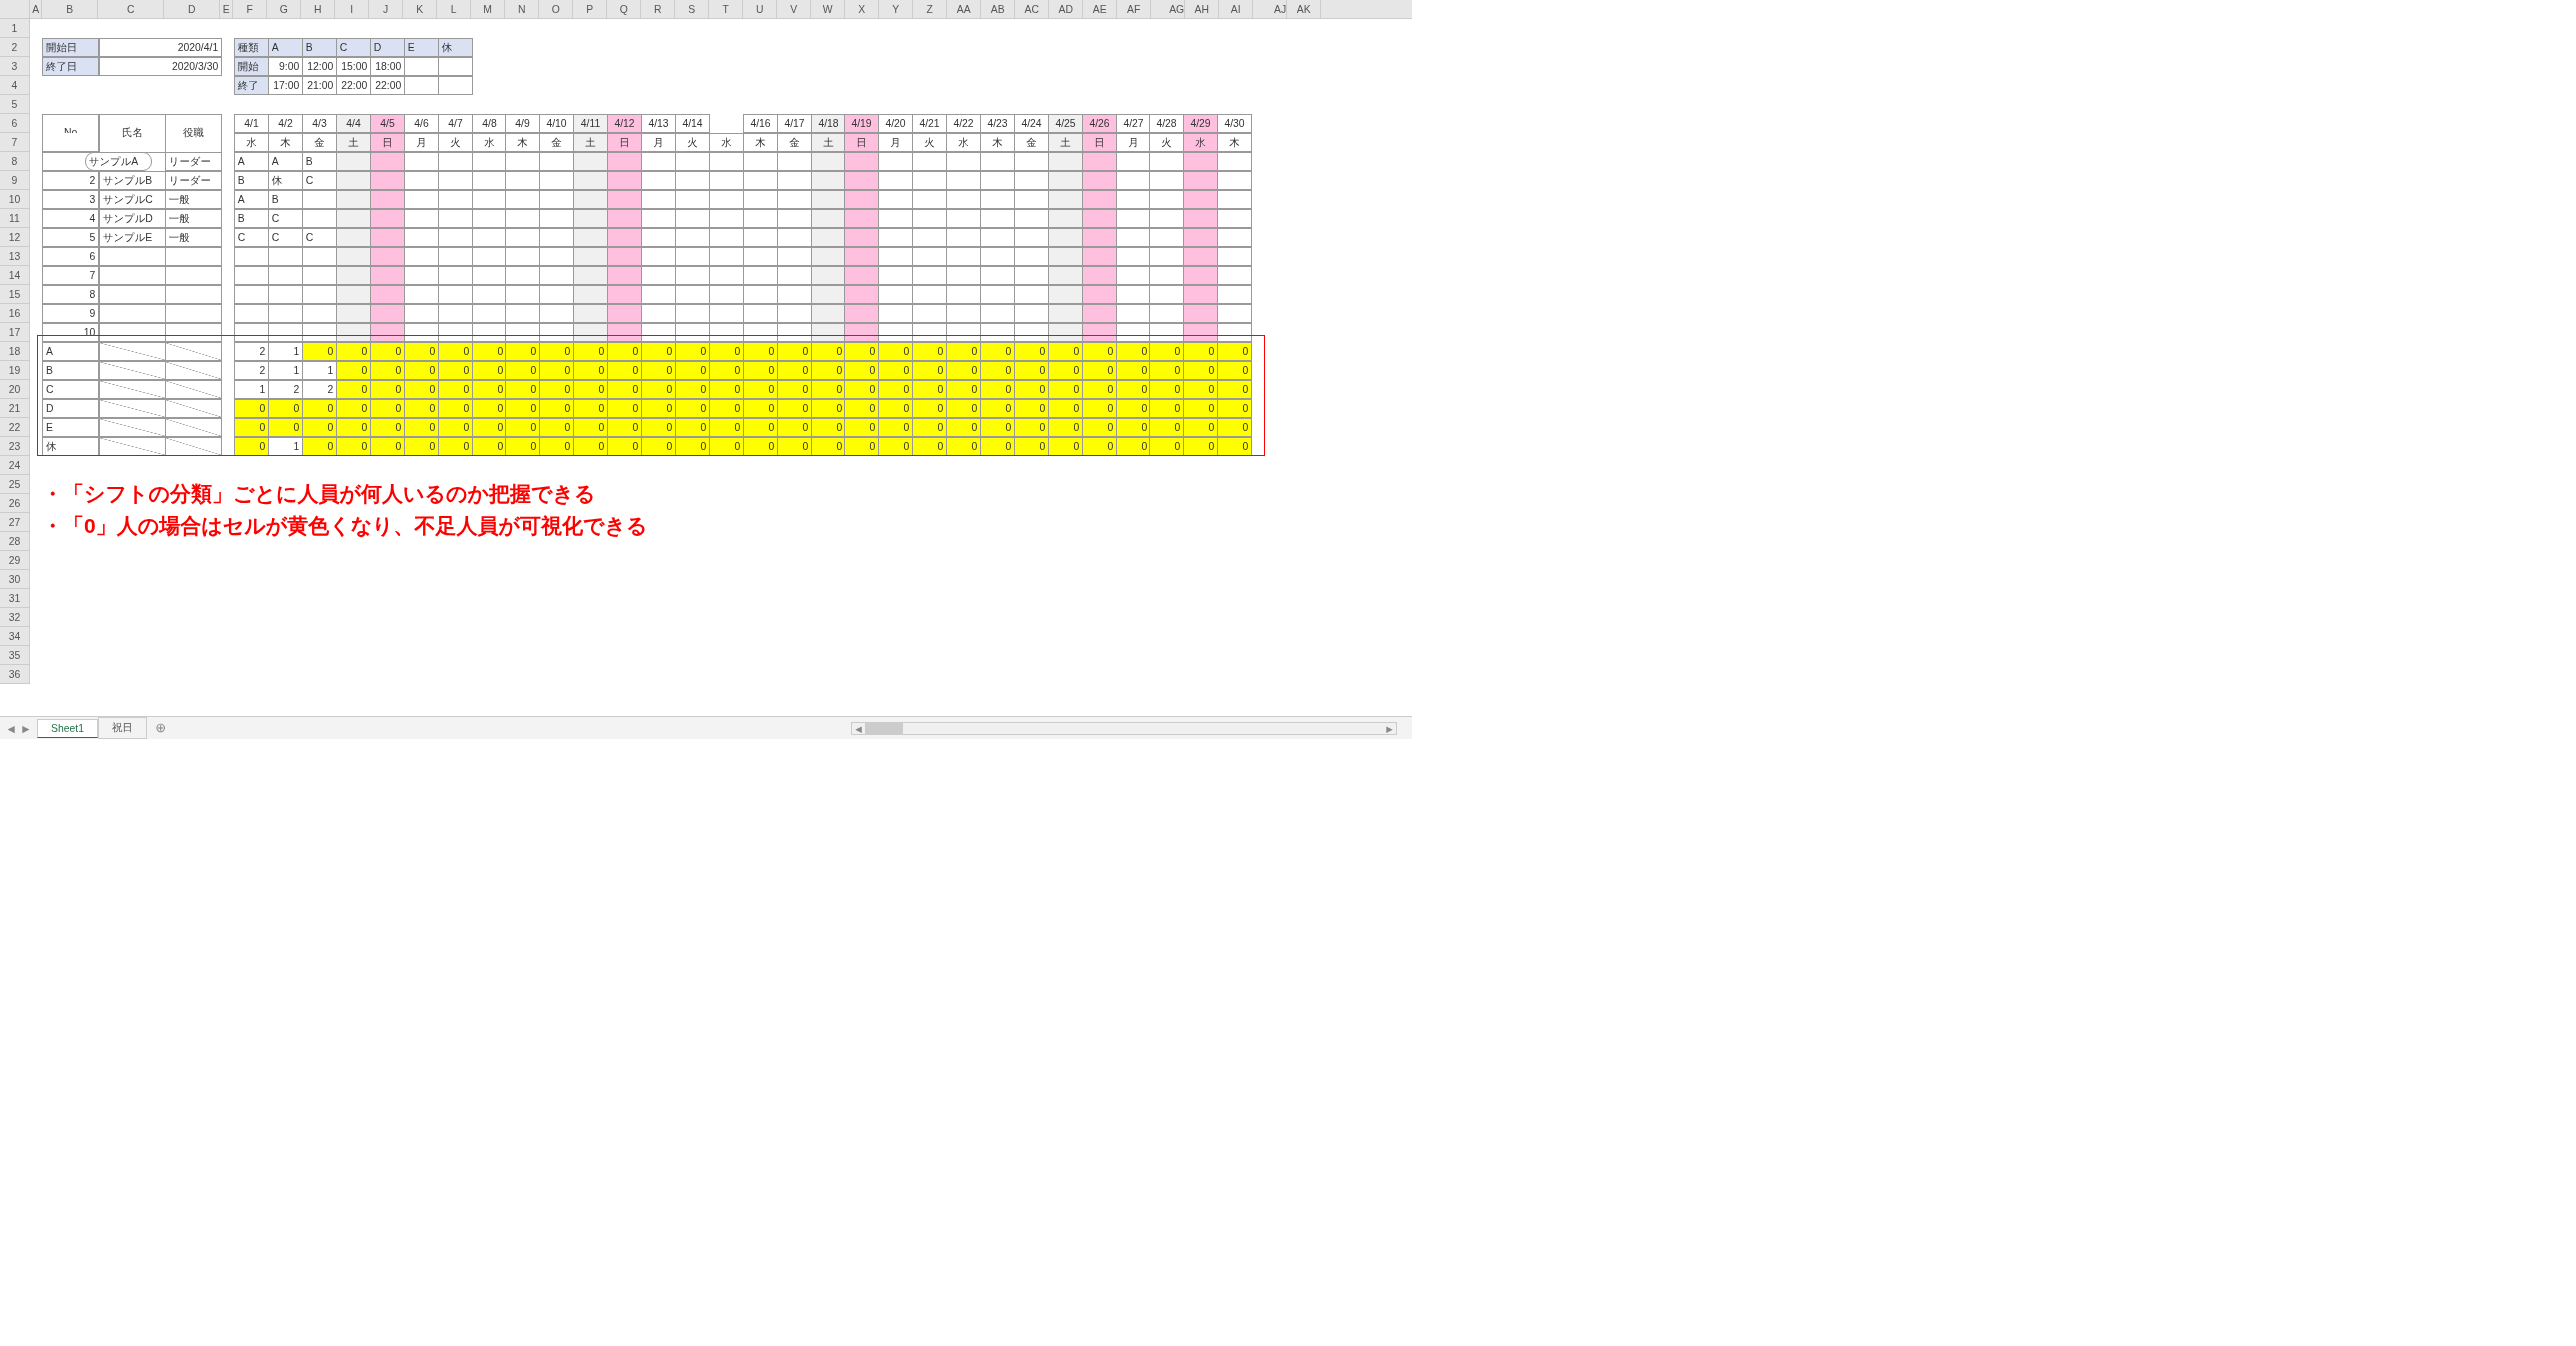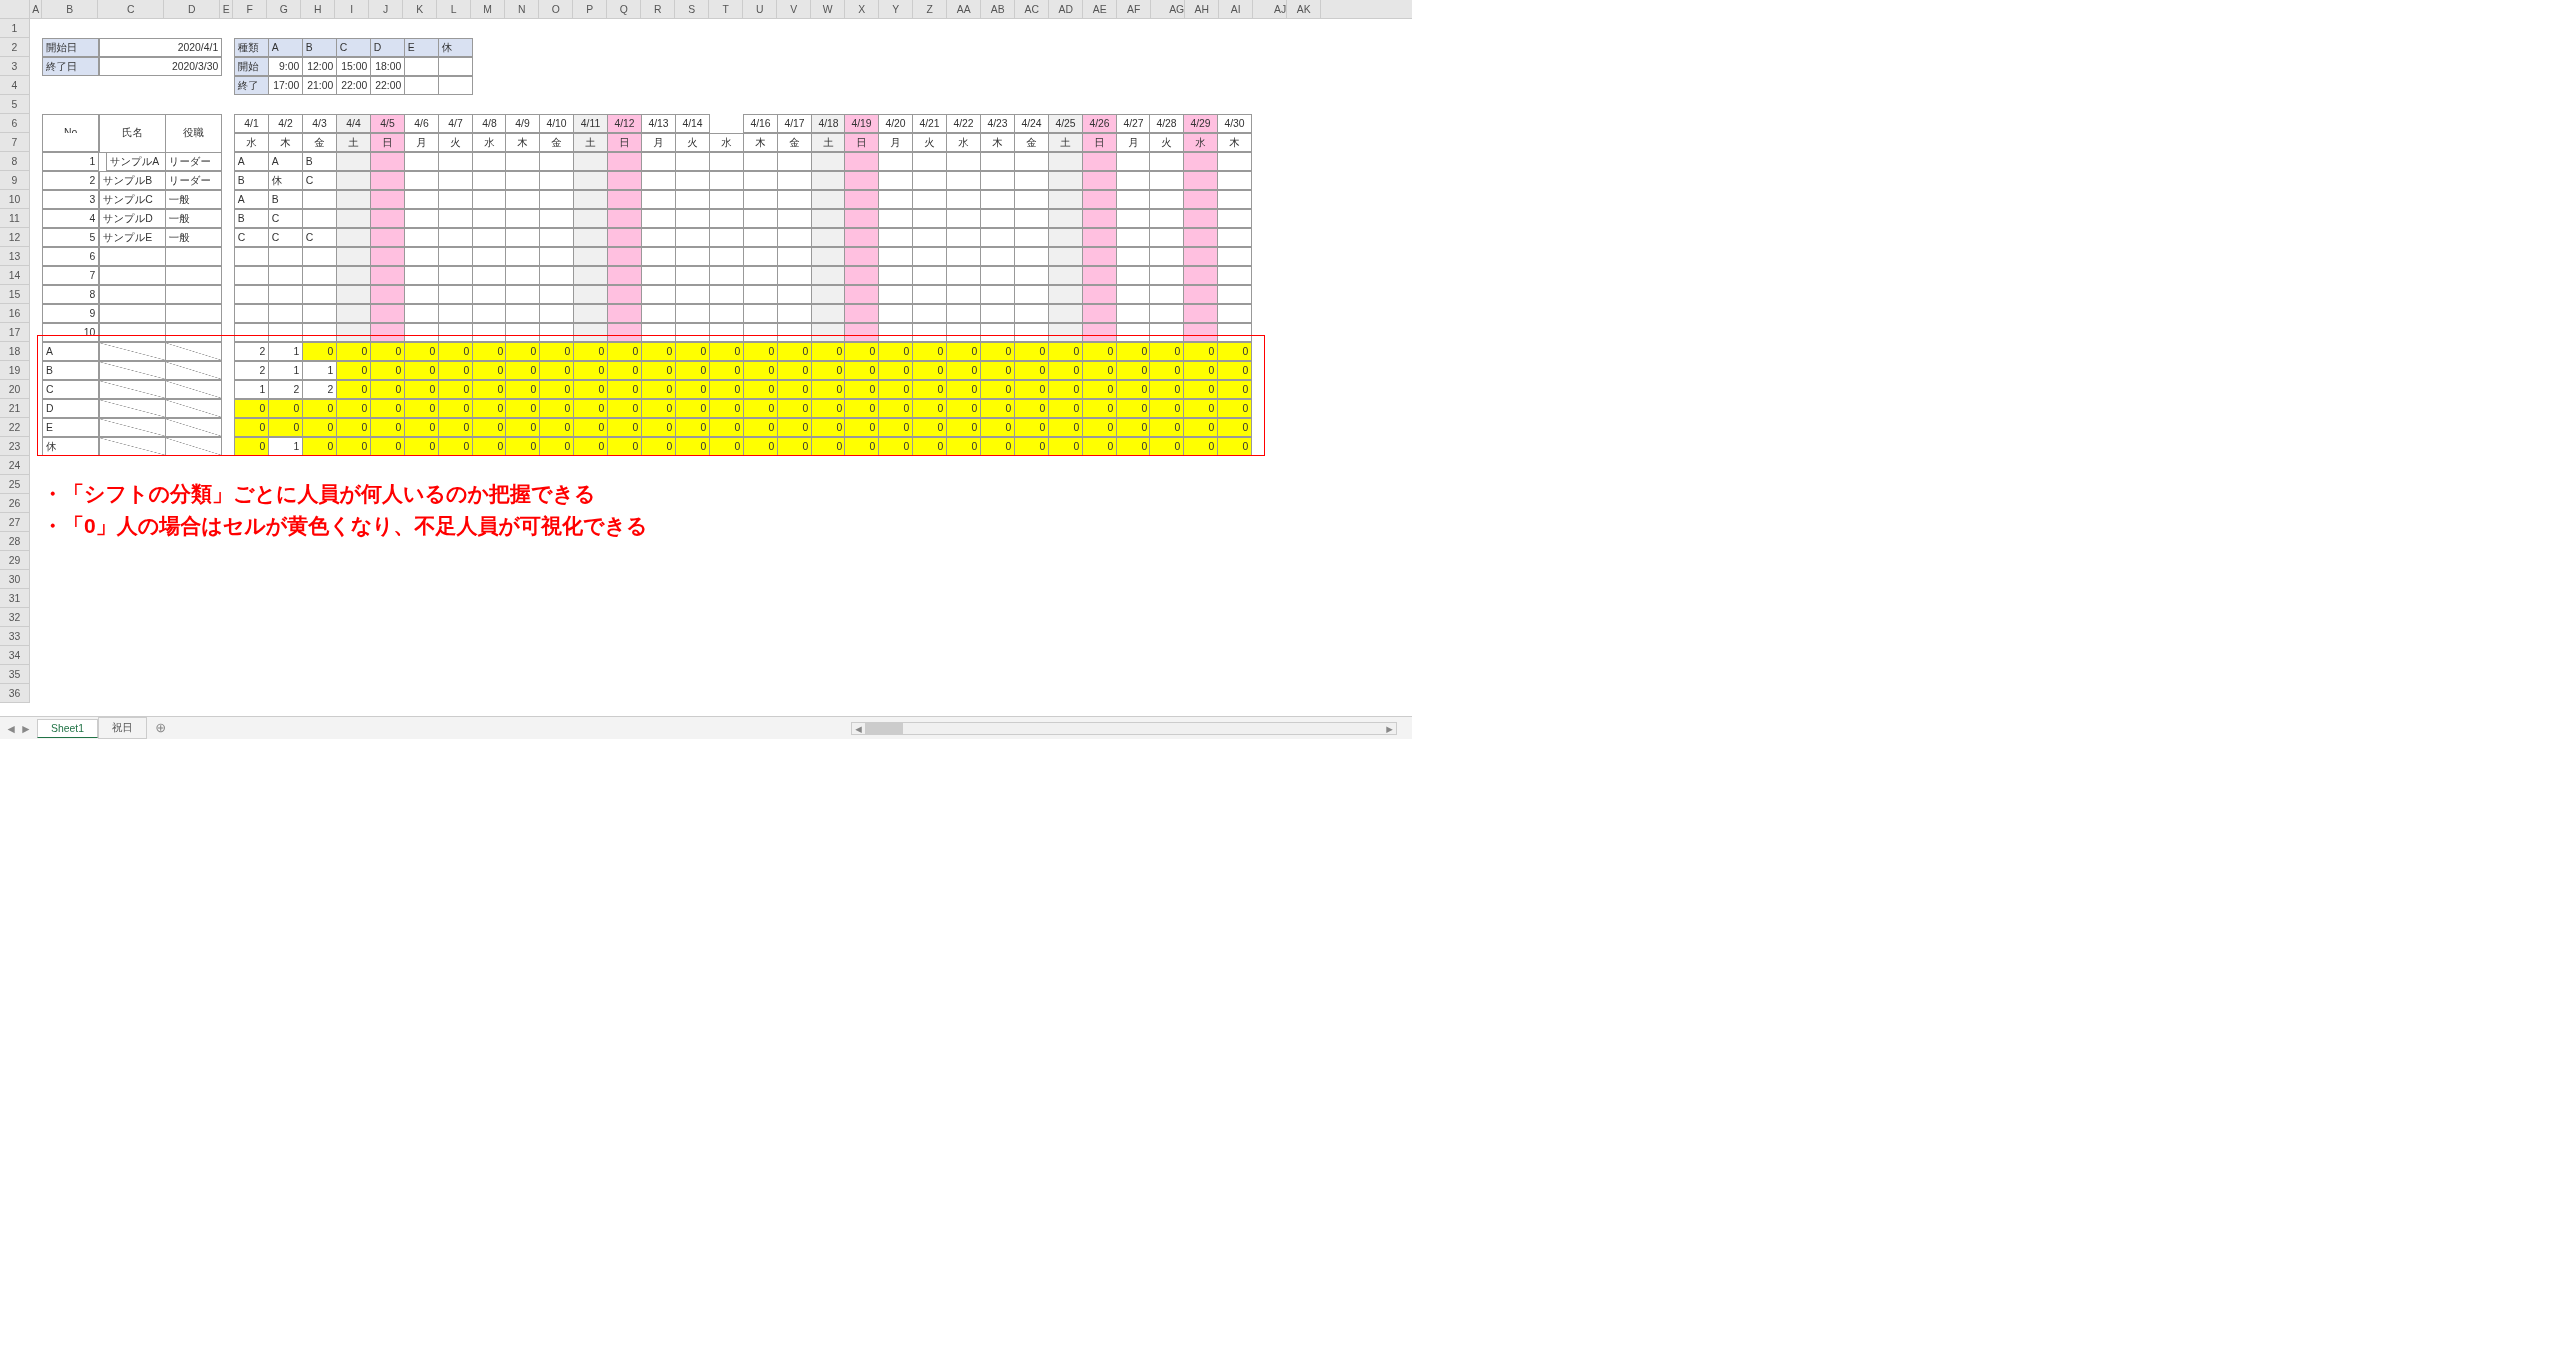--- a/index.html
+++ b/index.html
@@ -203,21 +203,21 @@
         <div class="cell bd " style="left: 1086px; width: 35px; text-align: center;">月</div>
         <div class="cell bd " style="left: 1119px; width: 35px; text-align: center;">火</div>
         <div class="cell bd pink" style="left: 1153px; width: 35px; text-align: center;">水</div>
         <div class="cell bd " style="left: 1187px; width: 35px; text-align: center;">木</div>
       </div>
     </div>
     <div class="row">
       <div class="rowhdr">8</div>
       <div class="cells">
         <div class="cell bd right" style="left: 12.2px; width: 57px;">1</div>
-        <div class="cell bd" style="left: 76px; width: 67px;">サンプルA</div>
+        <div class="cell bd" style="left: 55px; width: 67px; border-radius: 9px;">サンプルA</div>
         <div class="cell bd" style="left: 135px; width: 57px;">リーダー</div>
         <div class="cell bd " style="left: 204px; width: 35px;">A</div>
         <div class="cell bd " style="left: 238px; width: 35px;">A</div>
         <div class="cell bd " style="left: 272px; width: 35px;">B</div>
         <div class="cell bd sat" style="left: 306px; width: 35px;"></div>
         <div class="cell bd pink" style="left: 340px; width: 35px;"></div>
         <div class="cell bd " style="left: 374px; width: 35px;"></div>
         <div class="cell bd " style="left: 408px; width: 35px;"></div>
         <div class="cell bd " style="left: 442px; width: 35px;"></div>
         <div class="cell bd " style="left: 475px; width: 35px;"></div>
@@ -844,24 +844,20 @@
     </div>
     <div class="row">
       <div class="rowhdr">31</div>
       <div class="cells"></div>
     </div>
     <div class="row">
       <div class="rowhdr">32</div>
       <div class="cells"></div>
     </div>
     <div class="row">
-      <div class="rowhdr">33</div>
-      <div class="cells"></div>
-    </div>
-    <div class="row">
       <div class="rowhdr">34</div>
       <div class="cells"></div>
     </div>
     <div class="row">
       <div class="rowhdr">35</div>
       <div class="cells"></div>
     </div>
     <div class="row">
       <div class="rowhdr">36</div>
       <div class="cells"></div>

